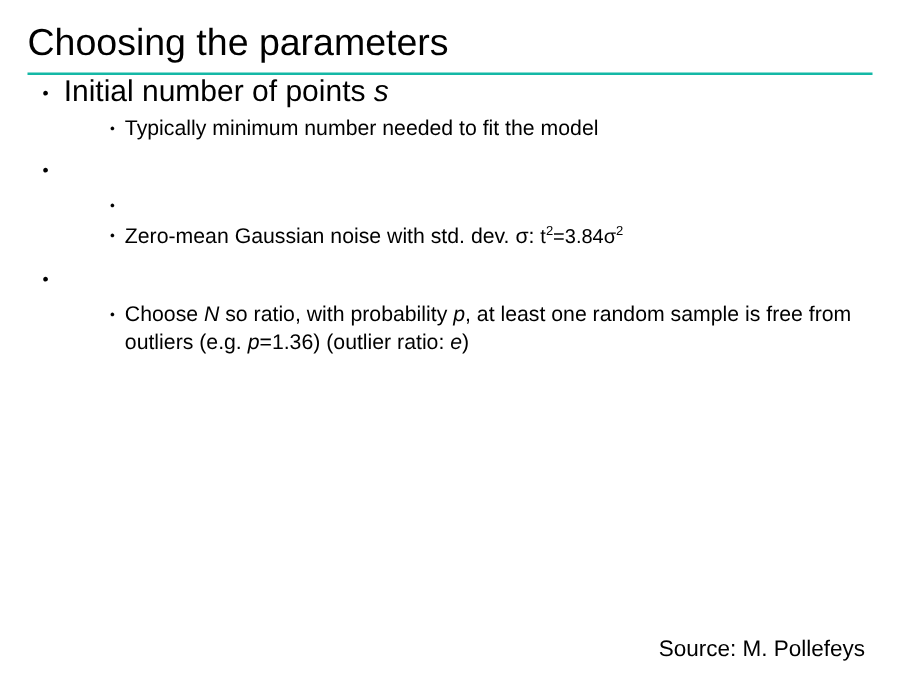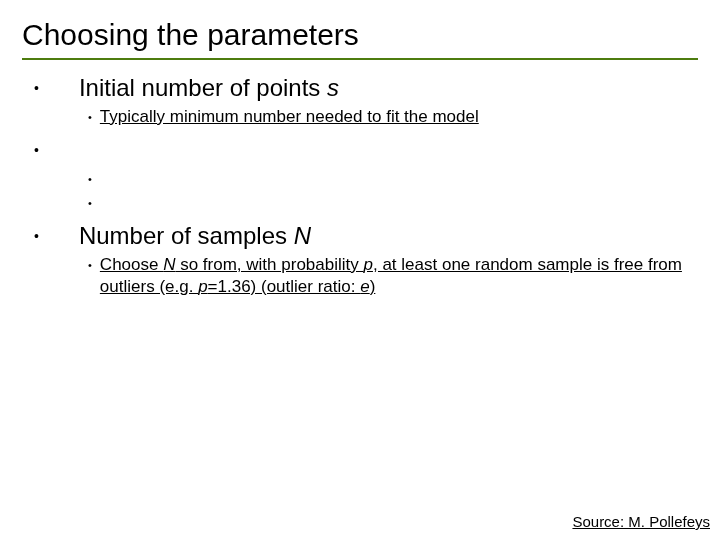--- a/index.html
+++ b/index.html
@@ -8,45 +8,43 @@
       font-family: Arial, Helvetica, sans-serif;
       background: #fff;
       color: #000;
       position: relative;
       padding: 18px 22px 0 22px;
     }
     .title {
       font-size: 30px;
       font-weight: 400;
       padding-bottom: 6px;
-      border-bottom: 2px solid #4d7c0f;
-      margin-bottom: 14px;
+      border-bottom: 2px solid #14b8a6;
     }
     ul.top { list-style: none; padding-left: 8px; }
     ul.top > li { margin-bottom: 4px; }
     .top-bullet { display: flex; align-items: flex-start; }
     .top-bullet .dot {
       font-size: 14px; line-height: 28px; margin-right: 12px; margin-left: 4px;
     }
     .top-bullet .txt {
-      font-size: 24px; line-height: 28px; margin-left: 28px;
+      font-size: 24px; line-height: 28px;
     }
     ul.sub { list-style: none; padding-left: 58px; margin-top: 4px; margin-bottom: 8px; }
     ul.sub > li { display: flex; align-items: flex-start; margin-bottom: 2px; }
     ul.sub .dot { font-size: 11px; line-height: 22px; margin-right: 8px; }
-    ul.sub .txt { font-size: 17px; line-height: 22px; text-decoration: underline; }
+    ul.sub .txt { font-size: 17px; line-height: 22px; }
     .ital { font-style: italic; }
     .sup { font-size: 0.65em; vertical-align: super; line-height: 0; }
     .formula { font-size: 16px; }
     .source {
       position: absolute;
-      right: 10px;
+      right: 28px;
       bottom: 10px;
-      font-size: 15px;
-      text-decoration: underline;
+      font-size: 18px;
     }
   </style>
 </head>
 <body>
 
 <div class="title">Choosing the parameters</div>
 
 <ul class="top">
 
   <li>
@@ -67,36 +65,36 @@
   <li>
     <div class="top-bullet">
       <span class="dot">•</span>
     </div>
     <ul class="sub">
       <li>
         <span class="dot">•</span>
       </li>
       <li>
         <span class="dot">•</span>
+        <span class="txt">
+          <span>Zero-mean Gaussian noise with std. dev. σ: </span><span class="formula"><span>t</span><span class="sup">2</span><span>=3.84σ</span><span class="sup">2</span></span>
+        </span>
       </li>
     </ul>
   </li>
 
   <li>
     <div class="top-bullet">
       <span class="dot">•</span>
-      <span class="txt">
-        <span>Number of samples </span><span class="ital">N</span>
-      </span>
     </div>
     <ul class="sub">
       <li>
         <span class="dot">•</span>
         <span class="txt">
-          <span>Choose </span><span class="ital">N</span><span> so from, with probability </span><span class="ital">p</span><span>, at least one random sample is free from outliers (e.g. </span><span class="ital">p</span><span>=1.36) (outlier ratio: </span><span class="ital">e</span><span>)</span>
+          <span>Choose </span><span class="ital">N</span><span> so ratio, with probability </span><span class="ital">p</span><span>, at least one random sample is free from outliers (e.g. </span><span class="ital">p</span><span>=1.36) (outlier ratio: </span><span class="ital">e</span><span>)</span>
         </span>
       </li>
     </ul>
   </li>
 
 </ul>
 
 <div class="source">Source: M. Pollefeys</div>
 
 </body></html>

